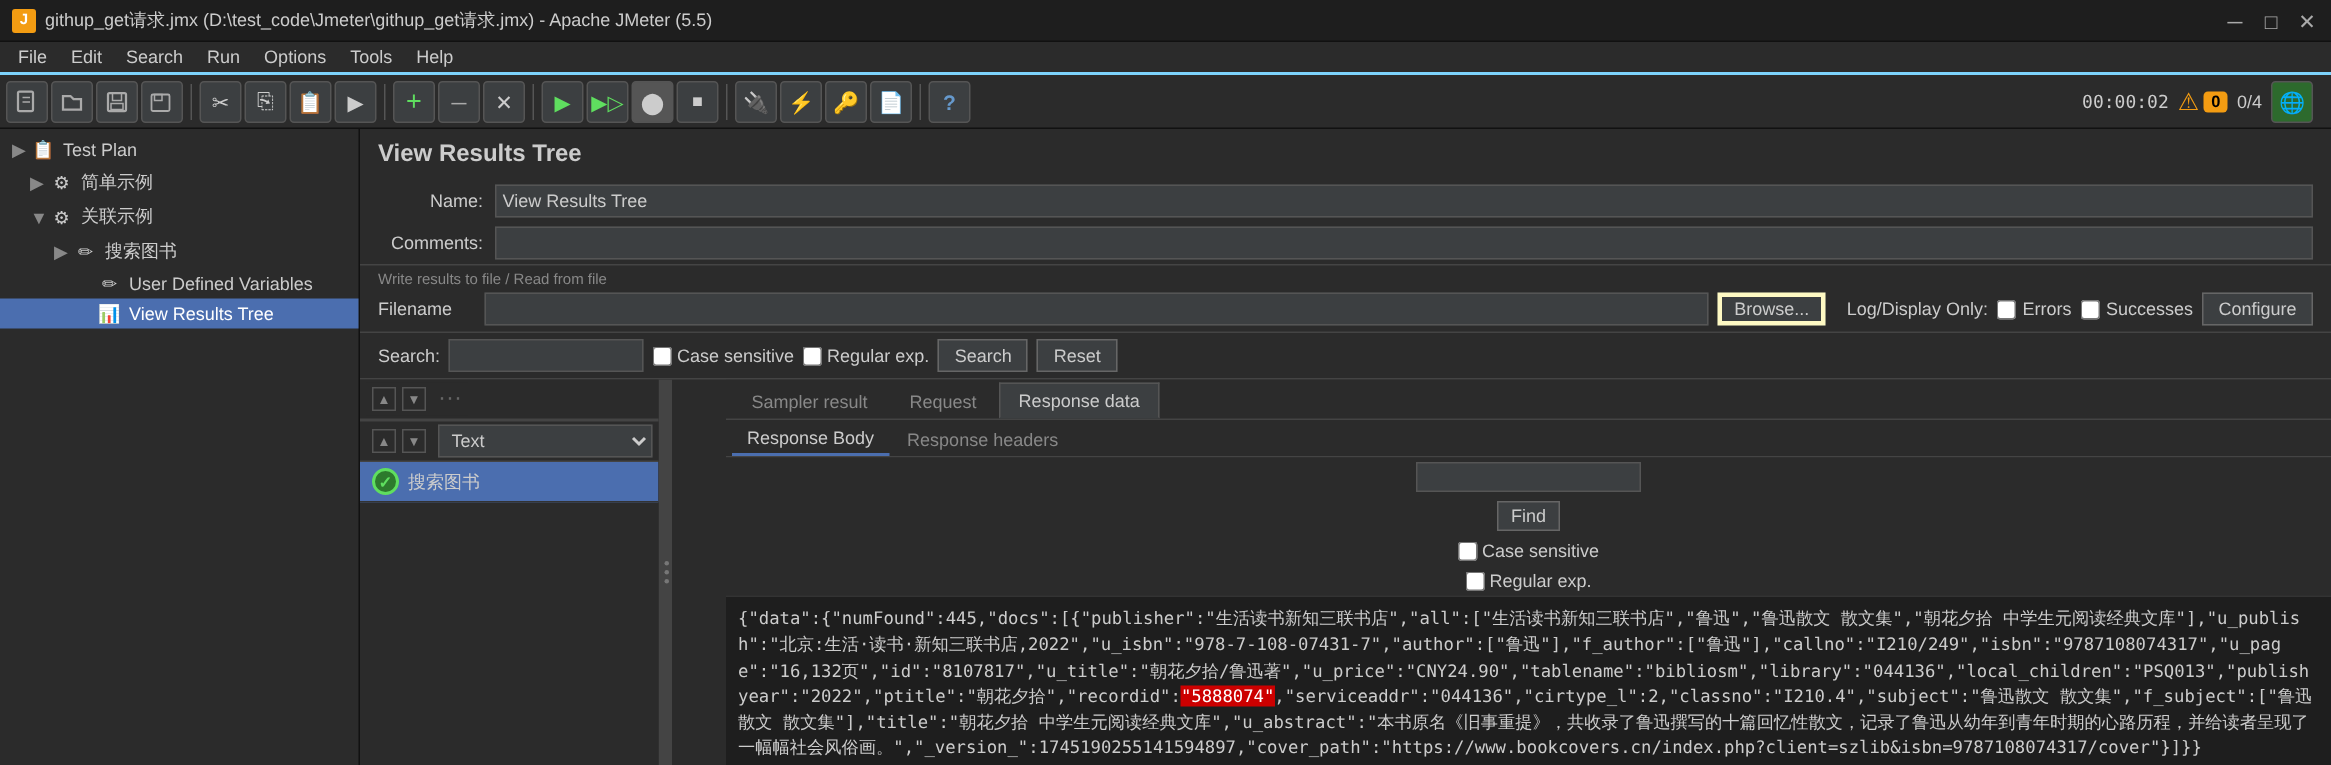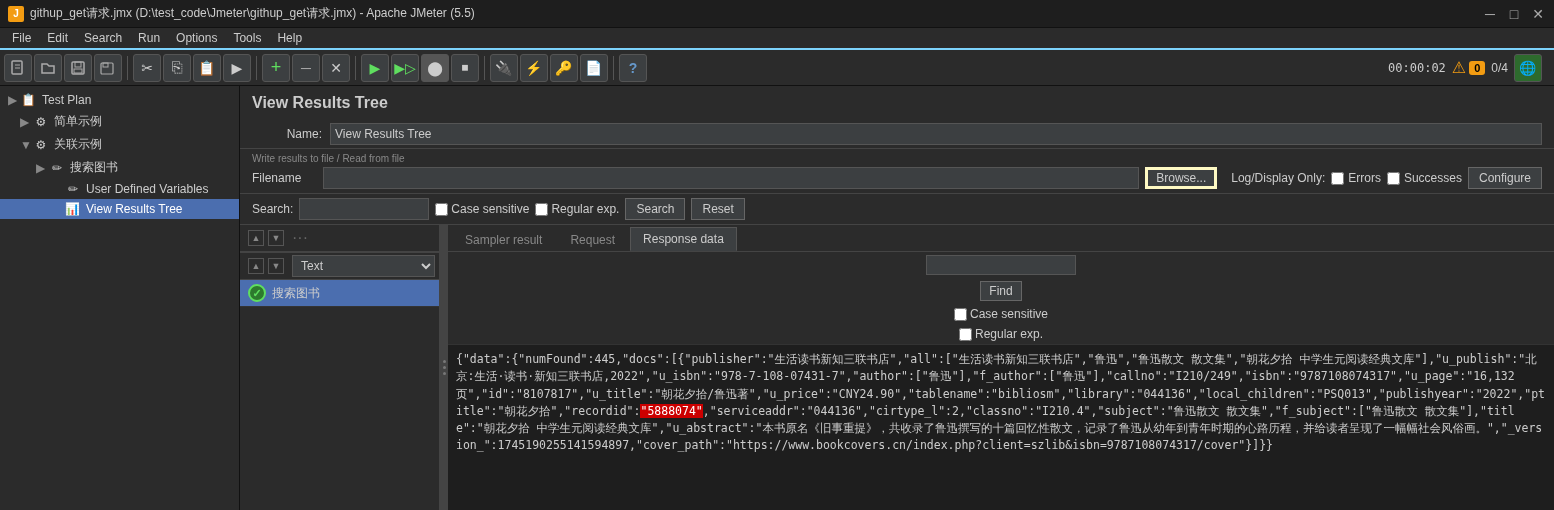--- a/index.html
+++ b/index.html
@@ -268,20 +268,21 @@
     }
     .entry-icon.green { background: #2d7a2d; color: #5fde5f; border: 2px solid #5fde5f; }
     .entry-name { color: #cccccc; font-size: 12px; }
 
     
     .detail-pane {
       flex: 1;
       display: flex;
       flex-direction: column;
       overflow: hidden;
+      padding-left: 36px;
     }
     .detail-tabs {
       display: flex; align-items: center;
       background: #2b2b2b;
       border-bottom: 1px solid #444;
       padding: 2px 4px 0;
       gap: 2px;
     }
     .detail-tab {
       padding: 4px 12px;
@@ -515,20 +516,24 @@
 
   <div id="right-panel">
 
     <div class="panel-header">View Results Tree</div>
 
     <div class="form-row">
       <span class="form-label">Name:</span>
       <input class="form-input" type="text" value="View Results Tree" style="">
     </div>
 
+    <div class="form-row">
+      <span class="form-label">Comments:</span>
+      <input class="form-input" type="text" value="" style="">
+    </div>
 
     <div class="file-section">
       <div class="file-section-title">Write results to file / Read from file</div>
       <div class="file-row">
         <span class="file-label">Filename</span>
         <input class="file-input" type="text" value="" style="">
         <button class="browse-btn">Browse...</button>
         <span class="log-label">Log/Display Only:</span>
         <div class="checkbox-wrap">
           <input type="checkbox" style="">
@@ -593,20 +598,24 @@
       </div>
 
       <div class="detail-pane">
 
         <div class="detail-tabs">
           <div class="detail-tab">Sampler result</div>
           <div class="detail-tab">Request</div>
           <div class="detail-tab active">Response data</div>
         </div>
 
+        <div class="detail-subtabs">
+          <div class="detail-subtab active">Response Body</div>
+          <div class="detail-subtab">Response headers</div>
+        </div>
 
         <div class="detail-find-row">
           <input class="detail-find-input" type="text" value="" style="">
           <button class="find-btn">Find</button>
           <div class="find-check">
             <input type="checkbox" style="">
             <span>Case sensitive</span>
           </div>
           <div class="find-check">
             <input type="checkbox" style="">

